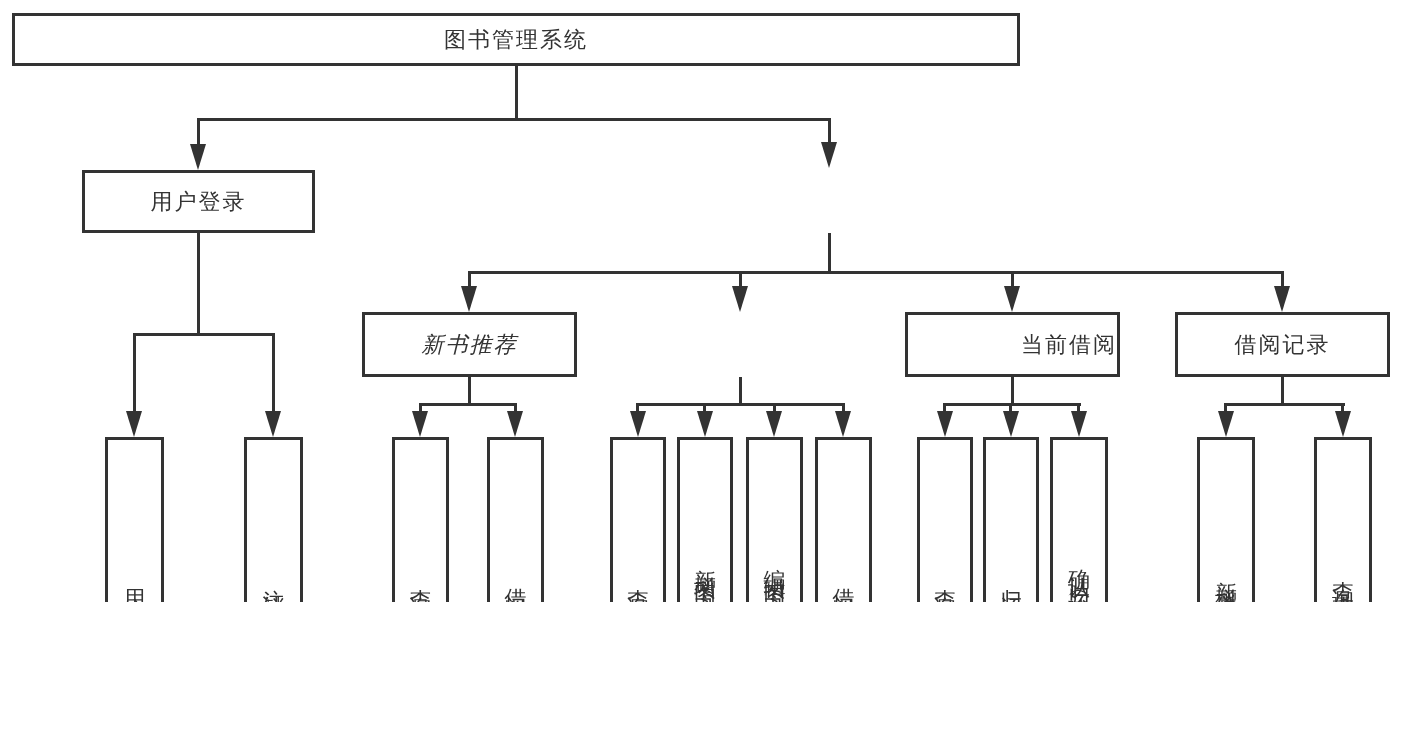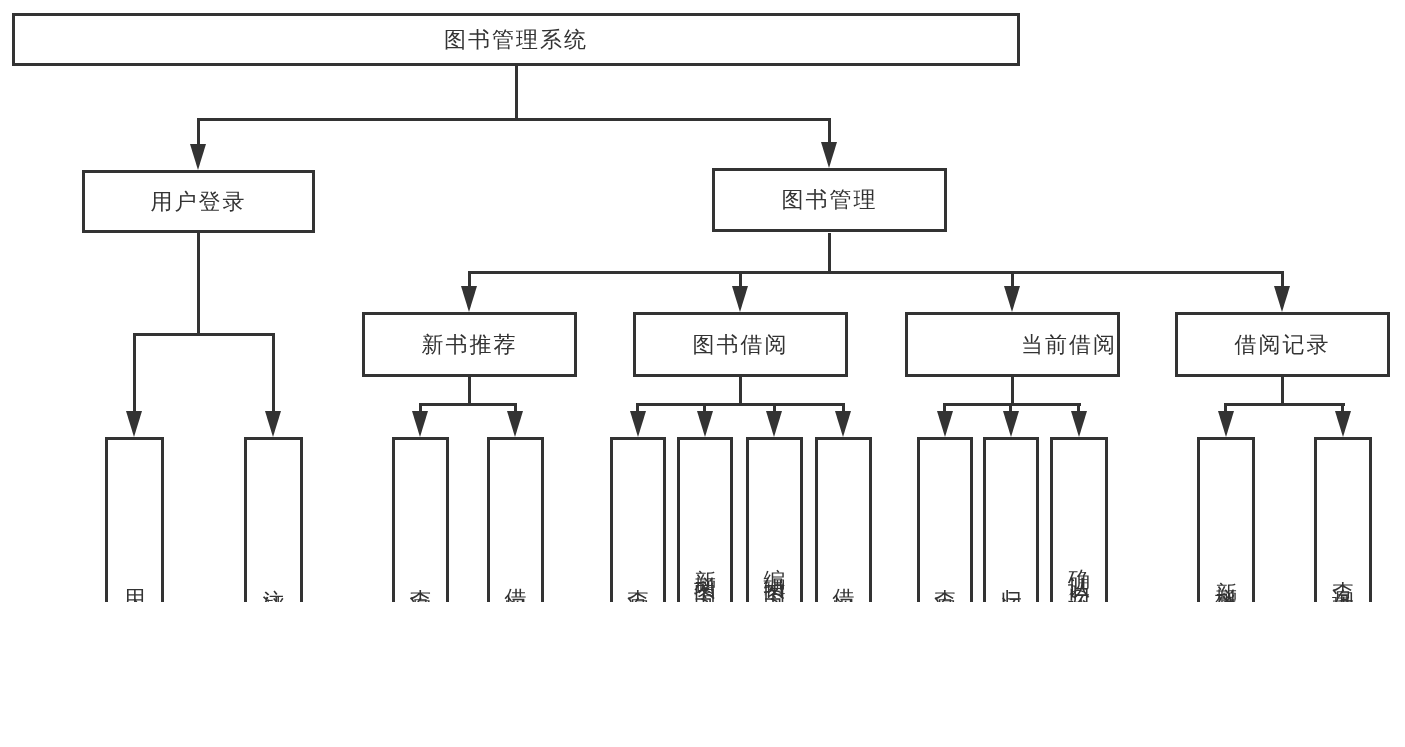--- a/index.html
+++ b/index.html
@@ -44,31 +44,25 @@
 <div id="canvas">
 
   <div class="box" style="left:12px;top:13px;width:1008px;height:53px;">
     <span class="hlabel">图书管理系统</span>
   </div>
 
   <div class="box" style="left:82px;top:170px;width:233px;height:63px;">
     <span class="hlabel">用户登录</span>
   </div>
 
-  <div class="box" style="left:712px;top:168px;width:235px;height:64px;">
-    <span class="hlabel">图书管理</span>
-  </div>
 
-  <div class="box" style="left:362px;top:312px;width:215px;height:65px;">
+  <div class="box" style="left:362px;top:312px;width:215px;height:65px;font-style:italic;">
     <span class="hlabel">新书推荐</span>
   </div>
 
-  <div class="box" style="left:633px;top:312px;width:215px;height:65px;">
-    <span class="hlabel">图书借阅</span>
-  </div>
 
   <div class="box" style="left:905px;top:312px;width:215px;height:65px;justify-content:flex-end;">
     <span class="hlabel">当前借阅</span>
   </div>
 
   <div class="box" style="left:1175px;top:312px;width:215px;height:65px;">
     <span class="hlabel">借阅记录</span>
   </div>
 
   <div class="box" style="left:105px;top:437px;width:59px;height:299px;">

